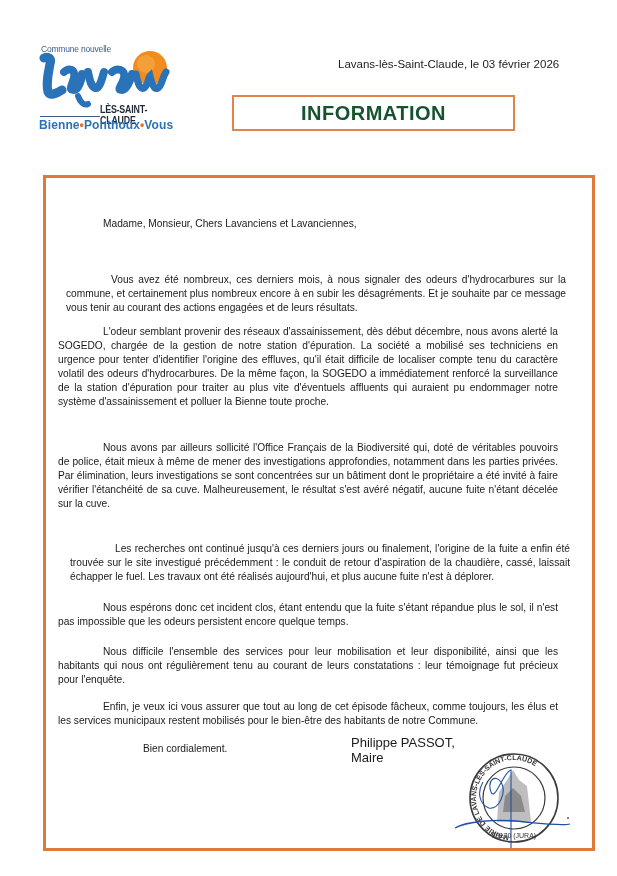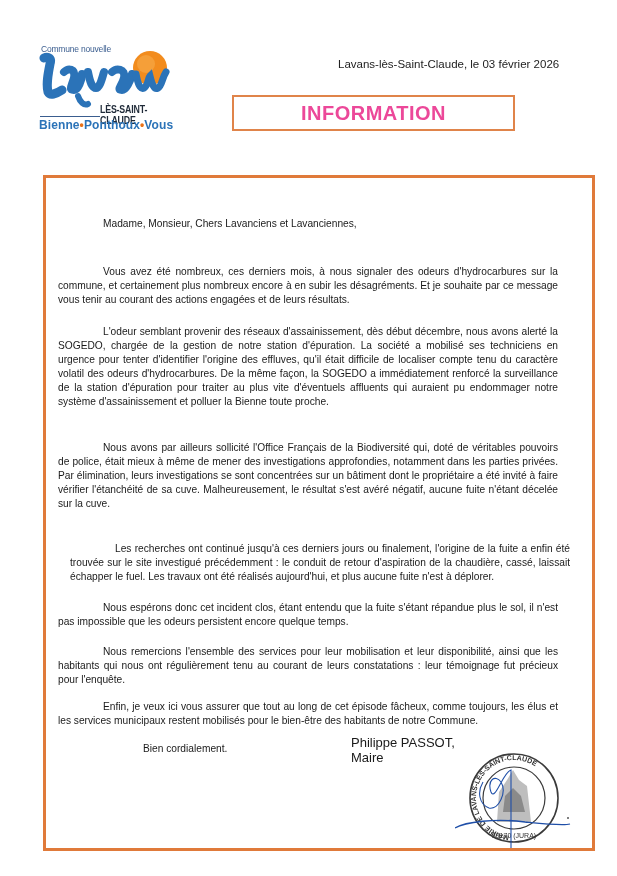--- a/index.html
+++ b/index.html
@@ -43,21 +43,21 @@
       font-size: 11.5px; color: #222;
       white-space: nowrap;
     }
     .info-box {
       position: absolute; left: 232px; top: 95px; width: 283px; height: 36px;
       border: 2px solid #e0844a;
       display: flex; align-items: center; justify-content: center;
       box-sizing: border-box;
     }
     .info-box span {
-      font-size: 20px; font-weight: bold; color: #ec4899; letter-spacing: 0.5px;
+      font-size: 20px; font-weight: bold; color: #14532d; letter-spacing: 0.5px;
     }
 
     .frame {
       position: absolute; left: 43px; top: 175px; width: 552px; height: 676px;
       border: 3px solid #e07a3a;
       box-sizing: border-box;
     }
     .salutation { position: absolute; left: 103px; top: 218px; font-size: 10.2px; white-space: nowrap; }
     .para { position: absolute; left: 58px; width: 500px; font-size: 10.2px; line-height: 14.1px; text-align: justify; text-indent: 45px; }
     .para.p1 { top: 265px; }
@@ -96,26 +96,26 @@
 </div>
 
 <div class="date-line">Lavans-lès-Saint-Claude, le 03 février 2026</div>
 <div class="info-box">
   <span>INFORMATION</span>
 </div>
 
 <div class="frame"></div>
 
 <div class="salutation">Madame, Monsieur, Chers Lavanciens et Lavanciennes,</div>
-<p class="para p1" style="margin:0">Vous avez été nombreux, ces derniers mois, à nous signaler des odeurs d'hydrocarbures sur la commune, et certainement plus nombreux encore à en subir les désagréments. Et je souhaite par ce message vous tenir au courant des actions engagées et de leurs résultats.</p>
+<p class="para p1" style="margin:8px">Vous avez été nombreux, ces derniers mois, à nous signaler des odeurs d'hydrocarbures sur la commune, et certainement plus nombreux encore à en subir les désagréments. Et je souhaite par ce message vous tenir au courant des actions engagées et de leurs résultats.</p>
 <p class="para p2" style="margin:0">L'odeur semblant provenir des réseaux d'assainissement, dès début décembre, nous avons alerté la SOGEDO, chargée de la gestion de notre station d'épuration. La société a mobilisé ses techniciens en urgence pour tenter d'identifier l'origine des effluves, qu'il était difficile de localiser compte tenu du caractère volatil des odeurs d'hydrocarbures. De la même façon, la SOGEDO a immédiatement renforcé la surveillance de la station d'épuration pour traiter au plus vite d'éventuels affluents qui auraient pu endommager notre système d'assainissement et polluer la Bienne toute proche.</p>
 <p class="para p3" style="margin:0">Nous avons par ailleurs sollicité l'Office Français de la Biodiversité qui, doté de véritables pouvoirs de police, était mieux à même de mener des investigations approfondies, notamment dans les parties privées. Par élimination, leurs investigations se sont concentrées sur un bâtiment dont le propriétaire a été invité à faire vérifier l'étanchéité de sa cuve. Malheureusement, le résultat s'est avéré négatif, aucune fuite n'étant décelée sur la cuve.</p>
 <p class="para p4" style="margin:12px">Les recherches ont continué jusqu'à ces derniers jours ou finalement, l'origine de la fuite a enfin été trouvée sur le site investigué précédemment : le conduit de retour d'aspiration de la chaudière, cassé, laissait échapper le fuel. Les travaux ont été réalisés aujourd'hui, et plus aucune fuite n'est à déplorer.</p>
 <p class="para p5" style="margin:0">Nous espérons donc cet incident clos, étant entendu que la fuite s'étant répandue plus le sol, il n'est pas impossible que les odeurs persistent encore quelque temps.</p>
-<p class="para p6" style="margin:0">Nous remercions l'ensemble des services pour leur mobilisation et leur disponibilité, ainsi que les habitants qui nous ont régulièrement tenu au courant de leurs constatations : leur témoignage fut précieux pour l'enquête.</p>
+<p class="para p6" style="margin:0">Nous difficile l'ensemble des services pour leur mobilisation et leur disponibilité, ainsi que les habitants qui nous ont régulièrement tenu au courant de leurs constatations : leur témoignage fut précieux pour l'enquête.</p>
 <p class="para p7" style="margin:0">Enfin, je veux ici vous assurer que tout au long de cet épisode fâcheux, comme toujours, les élus et les services municipaux restent mobilisés pour le bien-être des habitants de notre Commune.</p>
 
 <div class="closing">Bien cordialement.</div>
 <div class="signatory">
   <div>Philippe PASSOT,</div>
   <div>Maire</div>
 </div>
 
 <svg class="stamp" viewBox="0 0 118 96" width="118" height="96">
   <defs>

